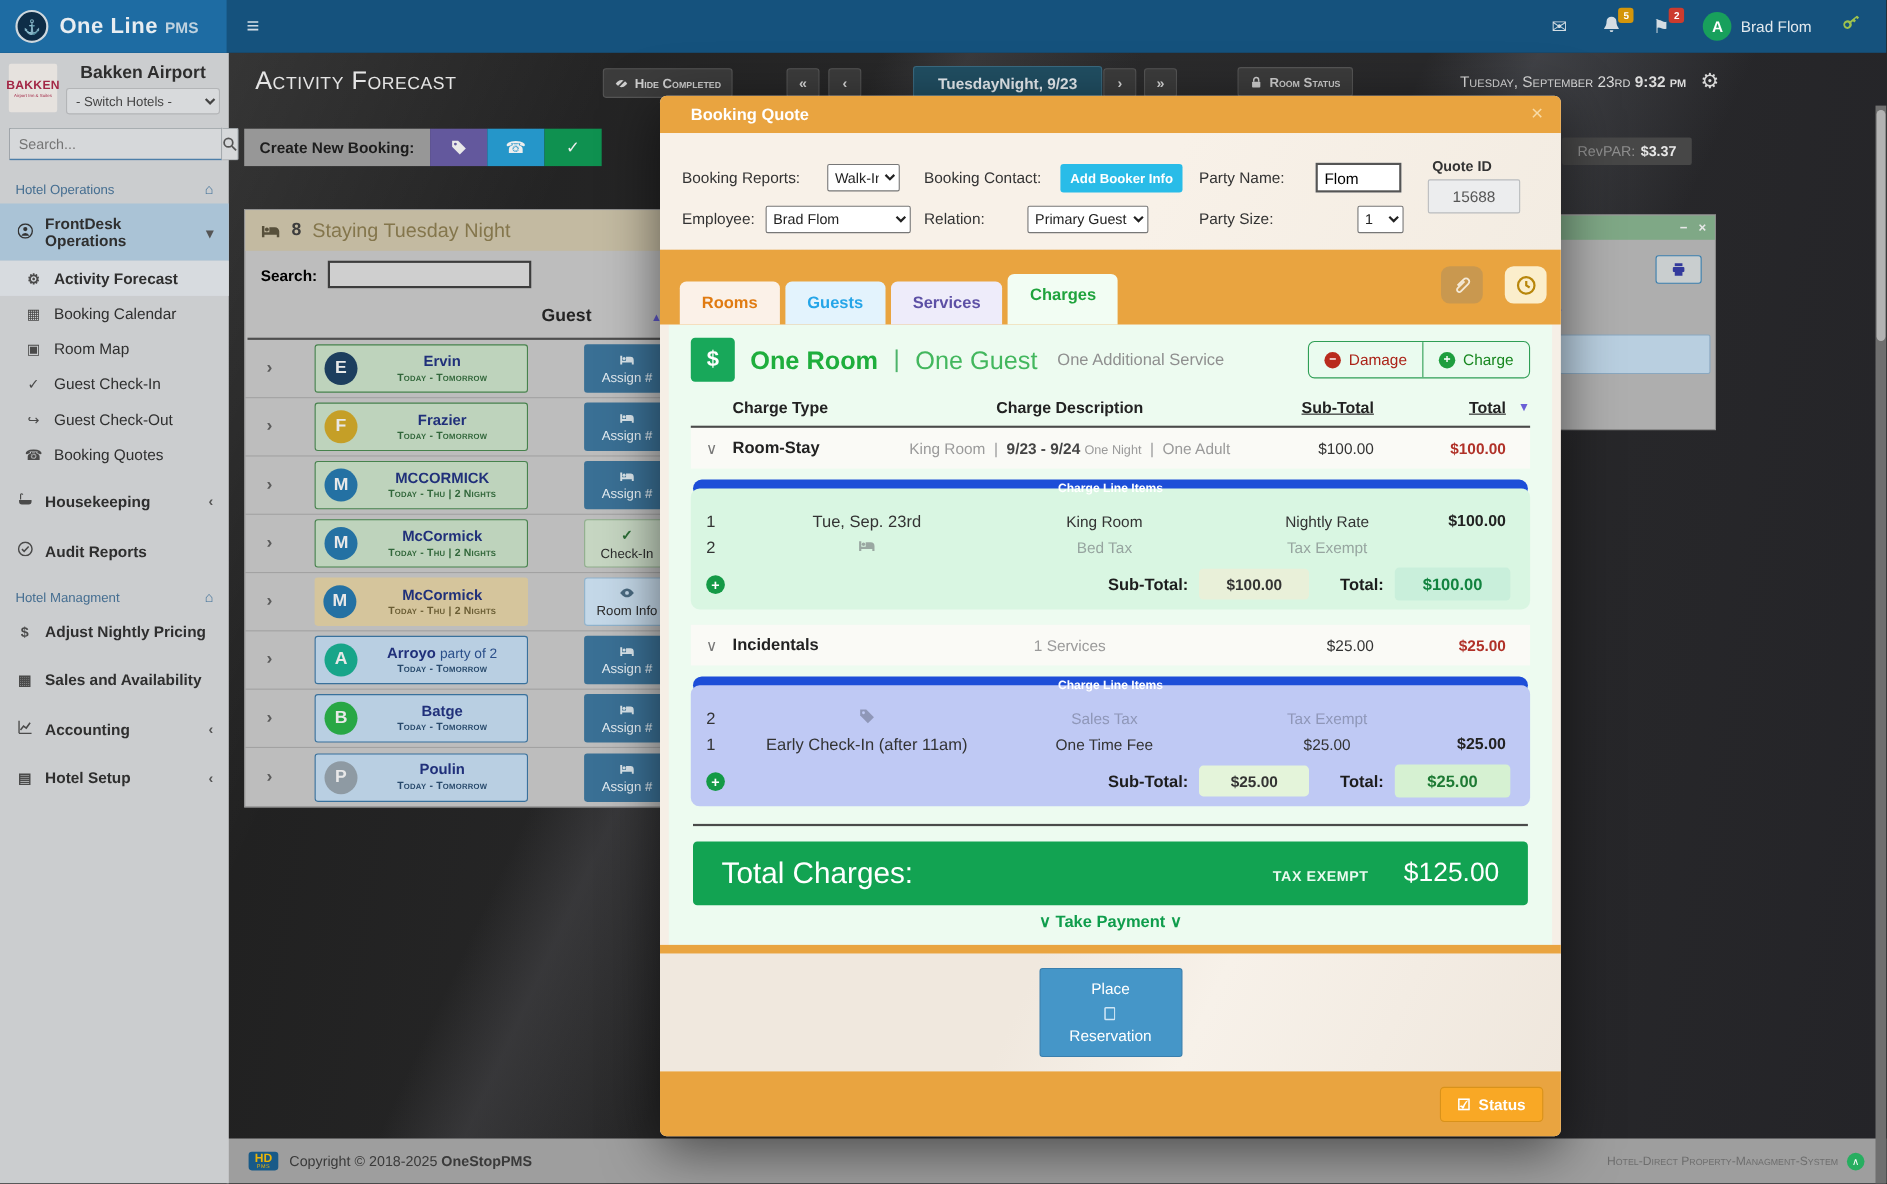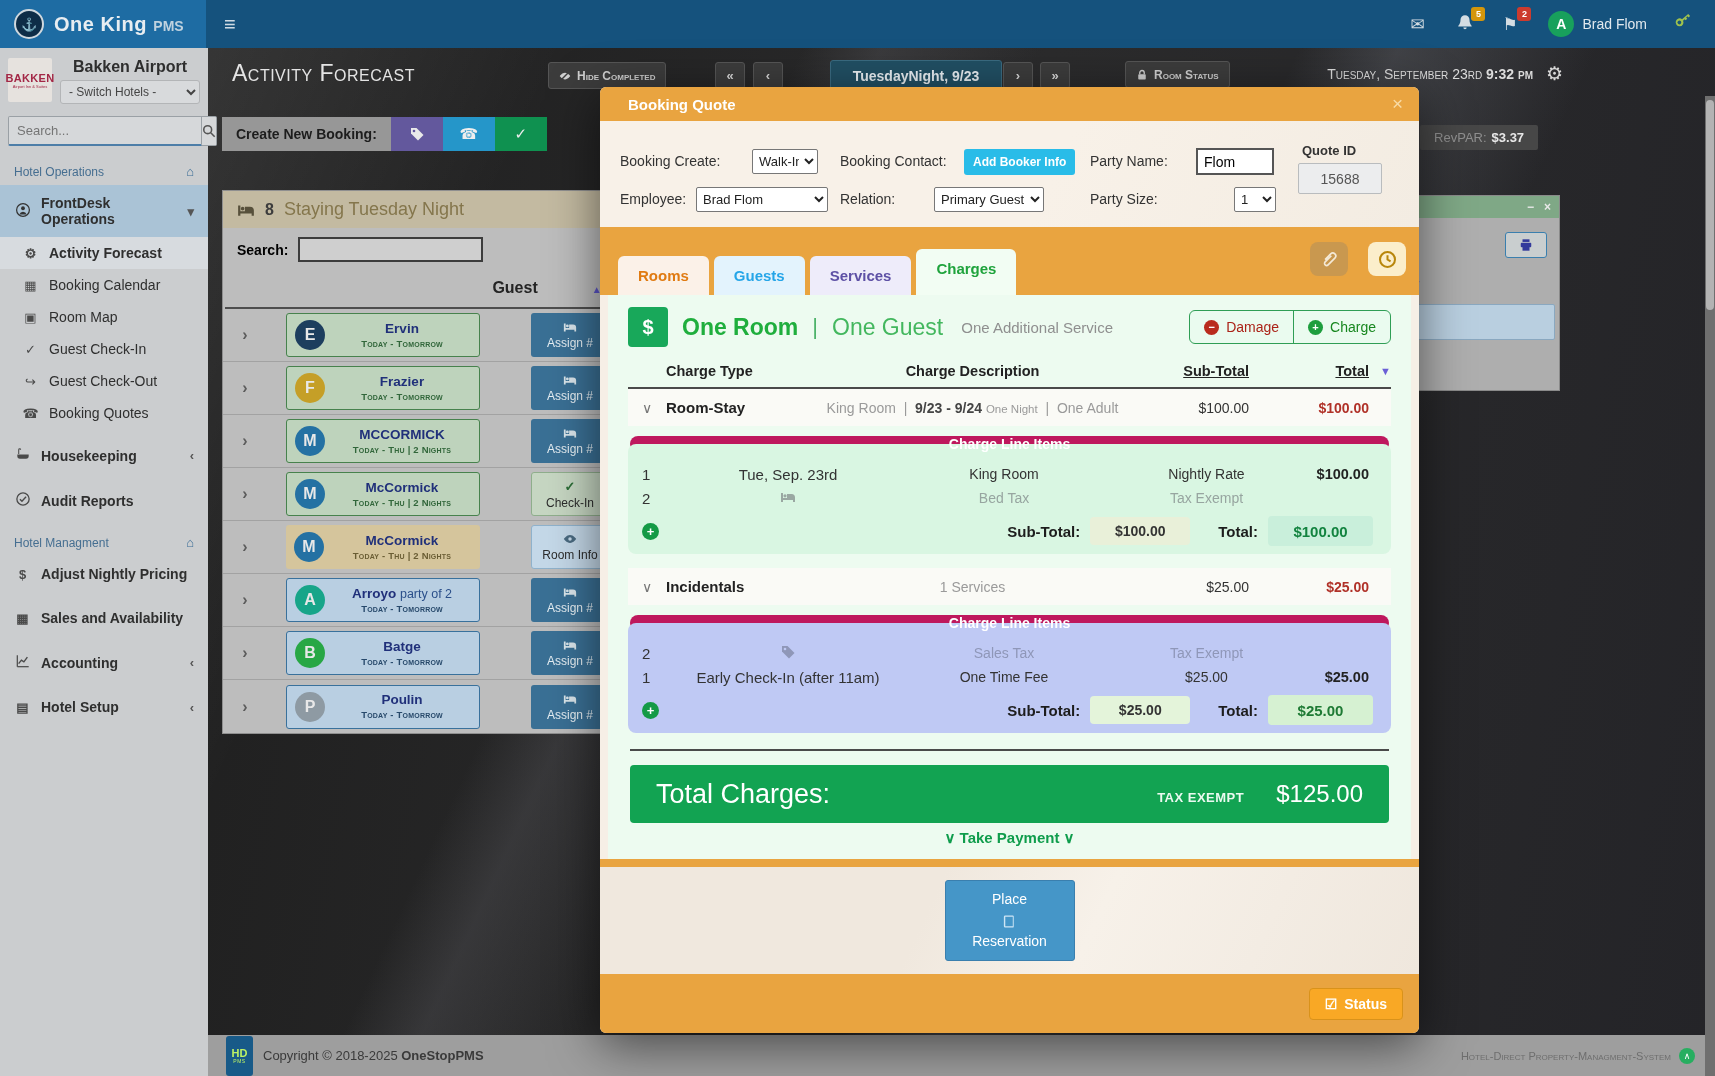--- a/index.html
+++ b/index.html
@@ -125,21 +125,21 @@
   .rpanel-hd { height:22px; background:#7fa886; display:flex; align-items:center; justify-content:flex-end; gap:10px; color:#e8e8e8; font-size:12px; font-weight:bold; padding:0 8px; }
   .rpanel-hd span { cursor:pointer; }
   .rp-print { position:absolute; right:12px; top:36px; width:42px; height:26px; background:#c9cecf; border:1px solid #3a7fae; border-radius:3px; display:flex; align-items:center; justify-content:center; cursor:pointer; }
   .rp-print svg { width:14px; height:14px; fill:#333a9c; }
   .rp-status { position:absolute; left:10px; top:78px; font-size:14px; font-weight:bold; color:#1d1d1d; cursor:pointer; }
   .rp-status .sort { color:#5c55c8; font-size:10px; margin-left:28px; }
   .rp-row { position:absolute; left:4px; right:4px; top:108px; height:36px; background:#b9cfe0; border:1px solid #8aa8c0; border-radius:2px; }
 
   
   .footer { position:absolute; left:0; right:0; bottom:0; height:41px; background:#9e9e9e; display:flex; align-items:center; padding:0 20px; }
-  .f-logo { width:27px; height:40px; background:#185a88; border-radius:3px; color:#bef264; display:flex; flex-direction:column; align-items:center; justify-content:center; line-height:1; margin-right:10px; }
+  .f-logo { width:27px; height:17px; background:#185a88; border-radius:3px; color:#eab308; display:flex; flex-direction:column; align-items:center; justify-content:center; line-height:1; margin-right:10px; }
   .f-logo .hd { font-size:11px; font-weight:bold; }
   .f-logo .pms { font-size:5px; letter-spacing:.5px; }
   .f-copy { font-size:13px; color:#3a3a3a; }
   .f-copy b { font-weight:bold; }
   .f-right { margin-left:auto; display:flex; align-items:center; gap:8px; }
   .f-right .txt { font-size:11px; color:#6e6e6e; }
   .f-up { width:16px; height:16px; border-radius:50%; background:#27ae60; color:#fff; font-size:9px; display:flex; align-items:center; justify-content:center; cursor:pointer; }
 
   
   .scrollbar { position:absolute; right:0; top:48px; bottom:0; width:10px; background:#6f6f6f; }
@@ -197,21 +197,21 @@
   .chg-row { display:flex; align-items:center; background:#fafaf6; padding:10px 0; cursor:pointer; }
   .chg-row .chev { width:38px; text-align:center; color:#777; font-size:14px; }
   .chg-row .type { width:145px; font-size:15px; font-weight:bold; color:#222; }
   .chg-row .desc { flex:1; text-align:center; color:#9a9a9a; font-size:14px; }
   .chg-row .desc b { color:#444; }
   .chg-row .desc .sm { font-size:11.5px; }
   .chg-row .sub { width:115px; text-align:right; font-size:14px; color:#333; }
   .chg-row .tot { width:120px; text-align:right; font-size:14px; font-weight:bold; color:#b03128; }
   .chg-row .pad { width:22px; }
 
-  .pill { height:16px; background:#be185d; border-radius:10px; color:#fff; font-size:14px; font-weight:bold; display:flex; align-items:center; justify-content:center; margin:10px 2px 0 2px; }
+  .pill { height:16px; background:#1d4ed8; border-radius:10px; color:#fff; font-size:11px; font-weight:bold; display:flex; align-items:center; justify-content:center; margin:10px 2px 0 2px; }
   .lines { border-radius:8px; padding:10px 18px 8px 14px; margin-top:-8px; padding-top:18px; }
   .lines.mint { background:#d9f6e2; }
   .lines.peri { background:#bfc9f4; }
   .li-row { display:flex; align-items:center; min-height:24px; }
   .li-num { width:30px; font-size:15px; color:#333; }
   .li-c1 { width:232px; text-align:center; font-size:15px; color:#333; }
   .li-c2 { width:200px; text-align:center; font-size:14px; color:#333; }
   .li-c3 { width:205px; text-align:center; font-size:14px; color:#333; }
   .li-amt { flex:1; text-align:right; font-size:14.5px; font-weight:bold; color:#222; padding-right:4px; }
   .li-row .dim { color:#97a5a0; }
@@ -241,21 +241,21 @@
   .place-btn svg { width:15px; height:15px; fill:#cfe6f5; vertical-align:middle; }
   .bq-footer { height:60px; background:#e9a440; display:flex; align-items:center; justify-content:flex-end; padding-right:16px; }
   .close-btn { background:#f9a825; border:1px solid #d9921a; border-radius:4px; color:#fff; font-size:14px; font-weight:bold; padding:7px 15px; display:flex; align-items:center; gap:7px; cursor:pointer; }
 </style>
 </head>
 <body>
 
 <div class="navbar">
   <div class="brand">
     <div class="brand-logo">⚓</div>
-    <div><span class="brand-name">One King</span>
+    <div><span class="brand-name">One Line</span>
       <span class="brand-suffix">PMS</span></div>
   </div>
   <div class="hamburger">≡</div>
   <div class="nav-right">
     <div class="nav-ico glyph-ico">✉</div>
     <div class="nav-ico">
       <svg viewBox="0 0 16 16">
           <path d="M8 1a4 4 0 0 0-4 4c0 4-2 5-2 6h12c0-1-2-2-2-6a4 4 0 0 0-4-4zM6.5 12a1.5 1.5 0 0 0 3 0z"></path>
         </svg>
       <span class="badge gold">5</span>
@@ -645,21 +645,21 @@
     </div>
 </div>
 
 <div class="modal">
   <div class="bq-header">
     <span class="bq-title">Booking Quote</span>
     <span class="bq-x">×</span>
   </div>
 
   <div class="bq-form">
-    <span class="lbl" style="left:20px; top:32px">Booking Create:</span>
+    <span class="lbl" style="left:20px; top:32px">Booking Reports:</span>
     <select style="left:152px; top:28px; width:66px"><option>Walk-In</option></select>
     <span class="lbl" style="left:240px; top:32px">Booking Contact:</span>
     <button class="addbooker">Add Booker Info</button>
     <span class="lbl" style="left:490px; top:32px">Party Name:</span>
     <input class="pn-input" value="Flom" style="">
     <span class="qid-lbl">Quote ID</span>
     <div class="qid-box">15688</div>
 
     <span class="lbl" style="left:20px; top:70px">Employee:</span>
     <select style="left:96px; top:66px; width:132px"><option>Brad Flom</option></select>

